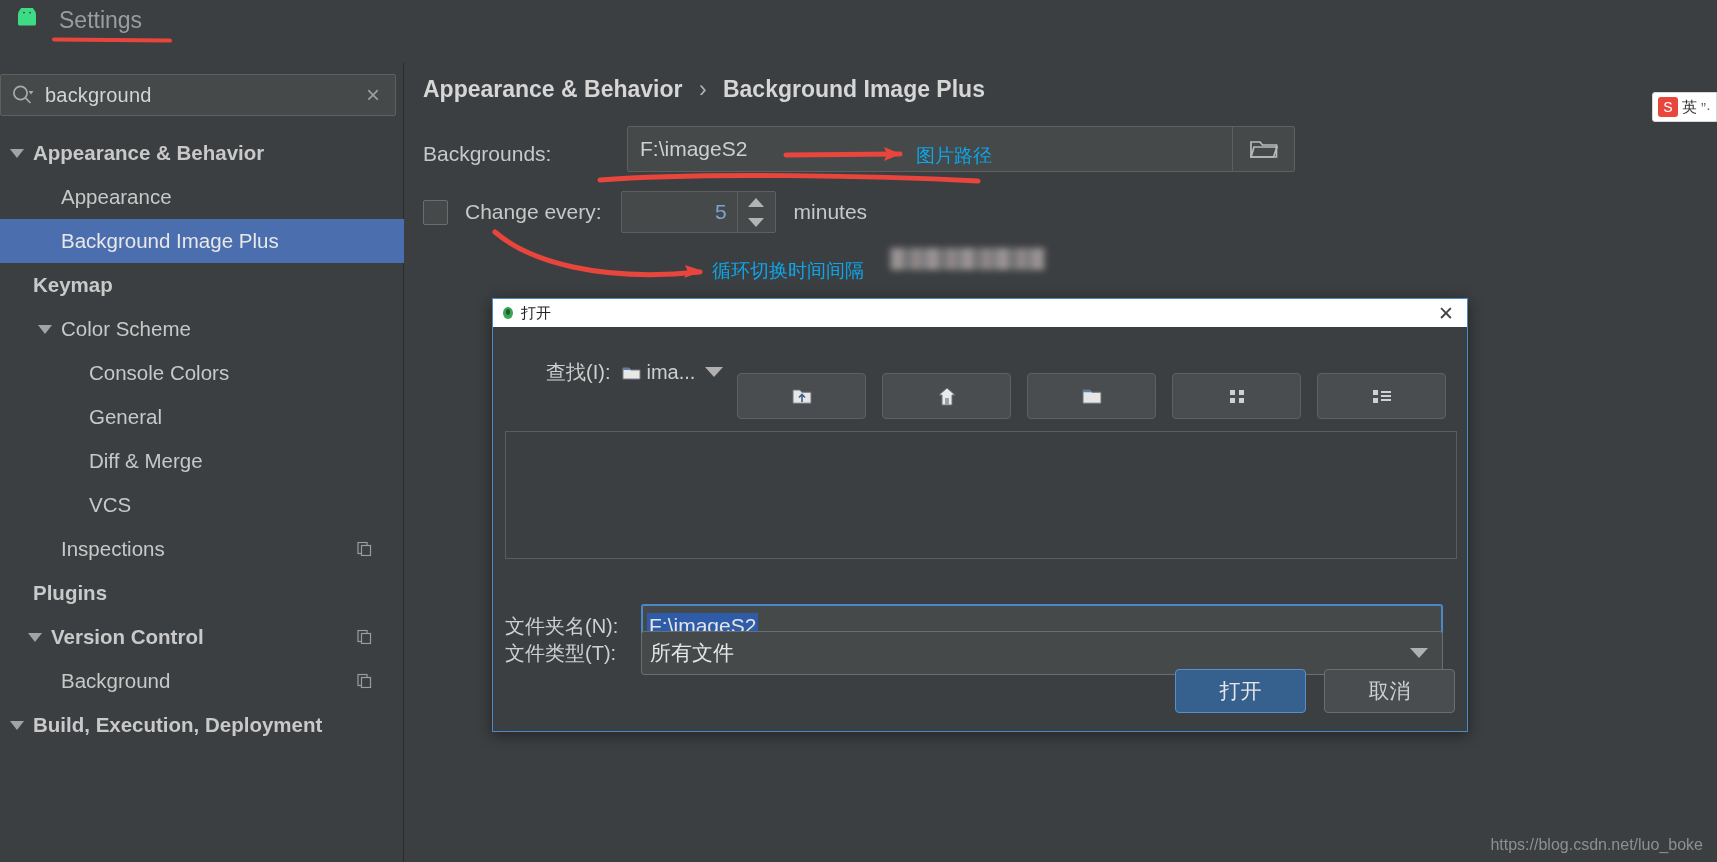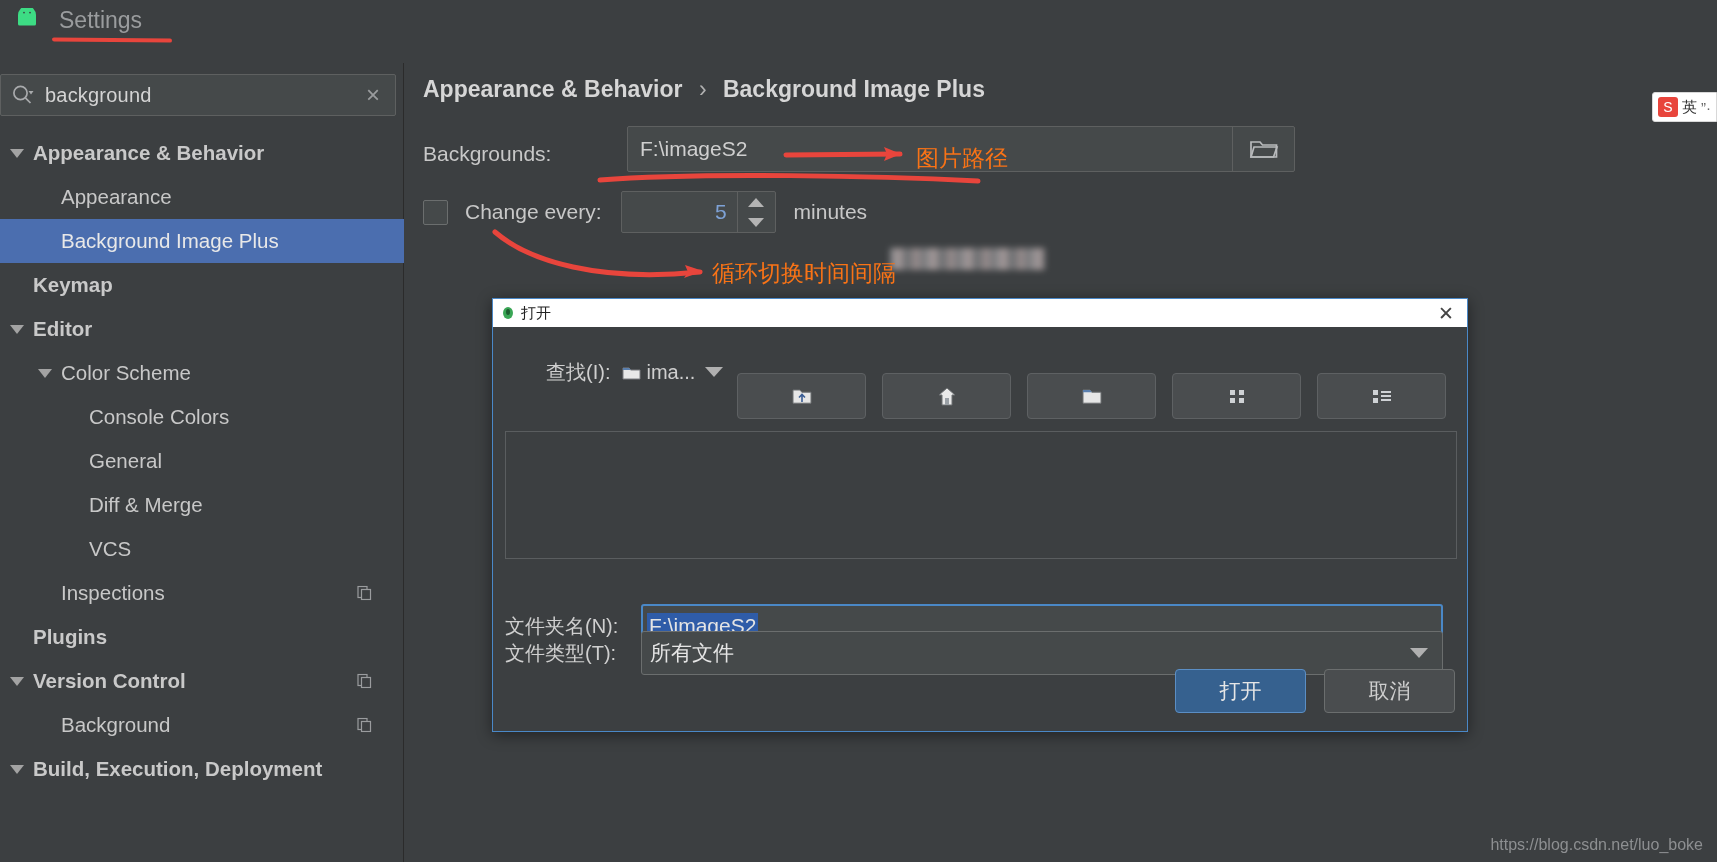--- a/index.html
+++ b/index.html
@@ -224,22 +224,22 @@
 
   
   #annotations {
     position: absolute;
     left: 0; top: 0;
     width: 1717px; height: 862px;
     pointer-events: none;
   }
   .anno-text {
     position: absolute;
-    color: #f97316;
-    font-size: 23px;
+    color: #0ea5e9;
+    font-size: 19px;
     white-space: nowrap;
   }
   #anno-path-text { left: 916px; top: 143px; }
   #anno-interval-text { left: 712px; top: 258px; }
 
   
   #dialog {
     position: absolute;
     left: 492px; top: 298px;
     width: 976px; height: 434px;
@@ -449,24 +449,20 @@
         <span>Appearance</span>
       </div>
       <div class="tree-item selected" style="padding-left: 38px;">
         <i class="tw hidden"></i>
         <span>Background Image Plus</span>
       </div>
       <div class="tree-item bold" style="padding-left: 10px;">
         <i class="tw hidden"></i>
         <span>Keymap</span>
       </div>
-      <div class="tree-item bold" style="padding-left: 10px;">
-        <i class="tw"></i>
-        <span>Editor</span>
-      </div>
       <div class="tree-item" style="padding-left: 38px;">
         <i class="tw"></i>
         <span>Color Scheme</span>
       </div>
       <div class="tree-item" style="padding-left: 66px;">
         <i class="tw hidden"></i>
         <span>Console Colors</span>
       </div>
       <div class="tree-item" style="padding-left: 66px;">
         <i class="tw hidden"></i>
@@ -485,21 +481,21 @@
         <span>Inspections</span>
         <svg class="copy-ico" viewBox="0 0 15 15">
           <rect x="1" y="1" width="9" height="11" fill="none" stroke="#9a9c9e" stroke-width="1.2"></rect>
           <rect x="4.5" y="4" width="9" height="10" fill="#3c3f41" stroke="#9a9c9e" stroke-width="1.2"></rect>
         </svg>
       </div>
       <div class="tree-item bold" style="padding-left: 10px;">
         <i class="tw hidden"></i>
         <span>Plugins</span>
       </div>
-      <div class="tree-item bold" style="padding-left: 10px;">
+      <div class="tree-item bold" style="padding-left: 20px; margin-left: 8px;">
         <i class="tw"></i>
         <span>Version Control</span>
         <svg class="copy-ico" viewBox="0 0 15 15">
           <rect x="1" y="1" width="9" height="11" fill="none" stroke="#9a9c9e" stroke-width="1.2"></rect>
           <rect x="4.5" y="4" width="9" height="10" fill="#3c3f41" stroke="#9a9c9e" stroke-width="1.2"></rect>
         </svg>
       </div>
       <div class="tree-item" style="padding-left: 38px;">
         <i class="tw hidden"></i>
         <span>Background</span>

